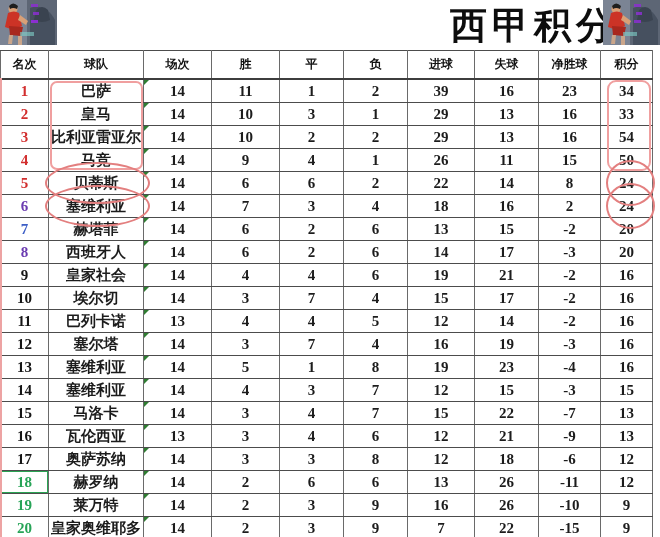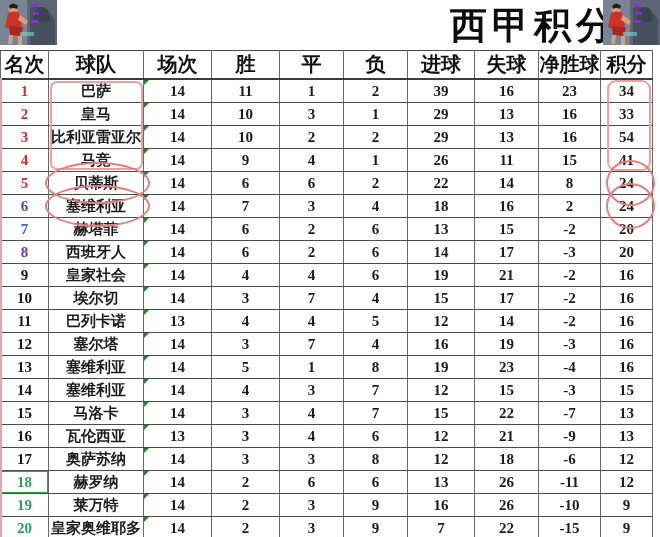--- a/index.html
+++ b/index.html
@@ -31,21 +31,21 @@
     border:1px solid #6a6a6a;
     border-top:1px solid #4c4c4c;
     border-bottom:1px solid #4c4c4c;
     padding:0;margin:0;
     text-align:center;vertical-align:middle;
     overflow:hidden;white-space:nowrap;
     position:relative;
   }
   table.standings th{
     height:27px;
-    font-size:20px;font-weight:bold;color:#111;
+    font-size:12px;font-weight:bold;color:#111;
     border-bottom:2px solid #3d3d3d;
   }
   table.standings td{
     height:22px;
     font-size:15px;font-weight:600;color:#1c1c1c;
   }
   td.rank{font-weight:bold;font-size:15px;}
   td.rank-boxed{box-shadow:inset 0 0 0 1px #2aa353;}
   td.team{
     font-family:Liberation Mono, monospace;
@@ -177,21 +177,21 @@
         <tr>
           <td class="rank" style="color: rgb(210, 46, 46);">4</td>
           <td class="team">马竞</td>
           <td class="note">14</td>
           <td>9</td>
           <td>4</td>
           <td>1</td>
           <td>26</td>
           <td>11</td>
           <td>15</td>
-          <td>41</td>
+          <td>50</td>
         </tr>
         <tr>
           <td class="rank" style="color: rgb(210, 46, 46);">5</td>
           <td class="team">贝蒂斯</td>
           <td class="note">14</td>
           <td>6</td>
           <td>6</td>
           <td>2</td>
           <td>22</td>
           <td>14</td>

